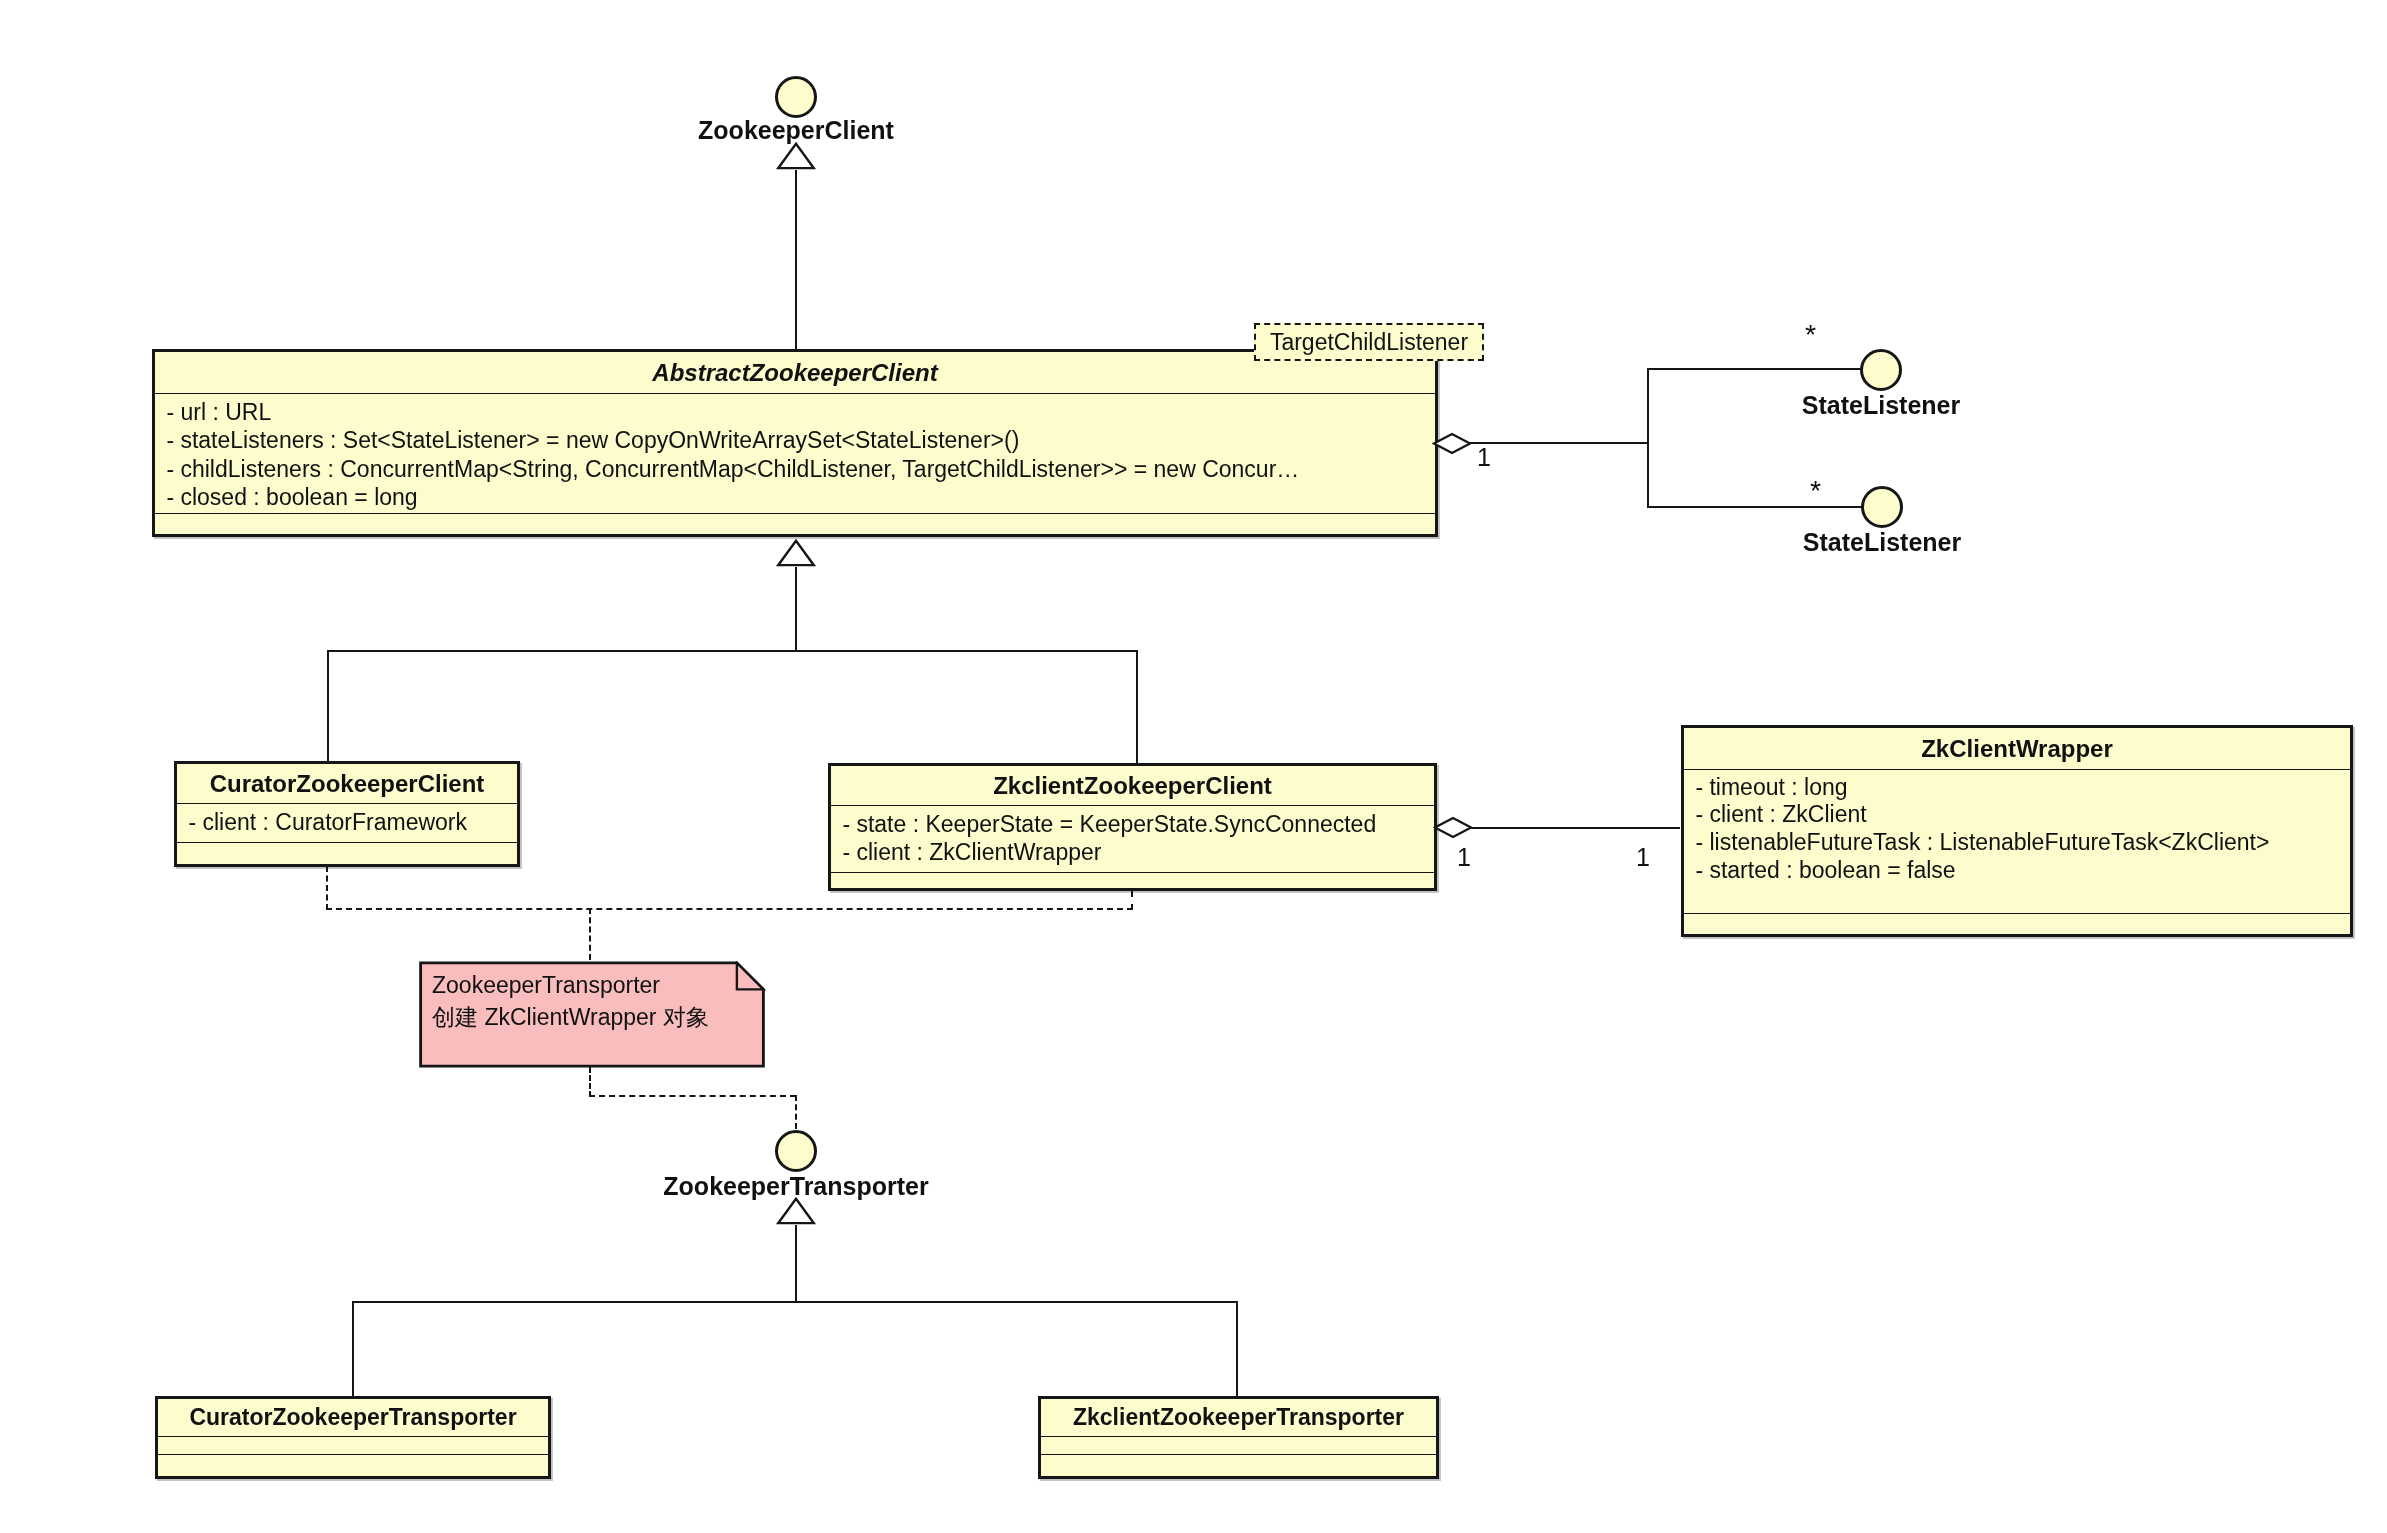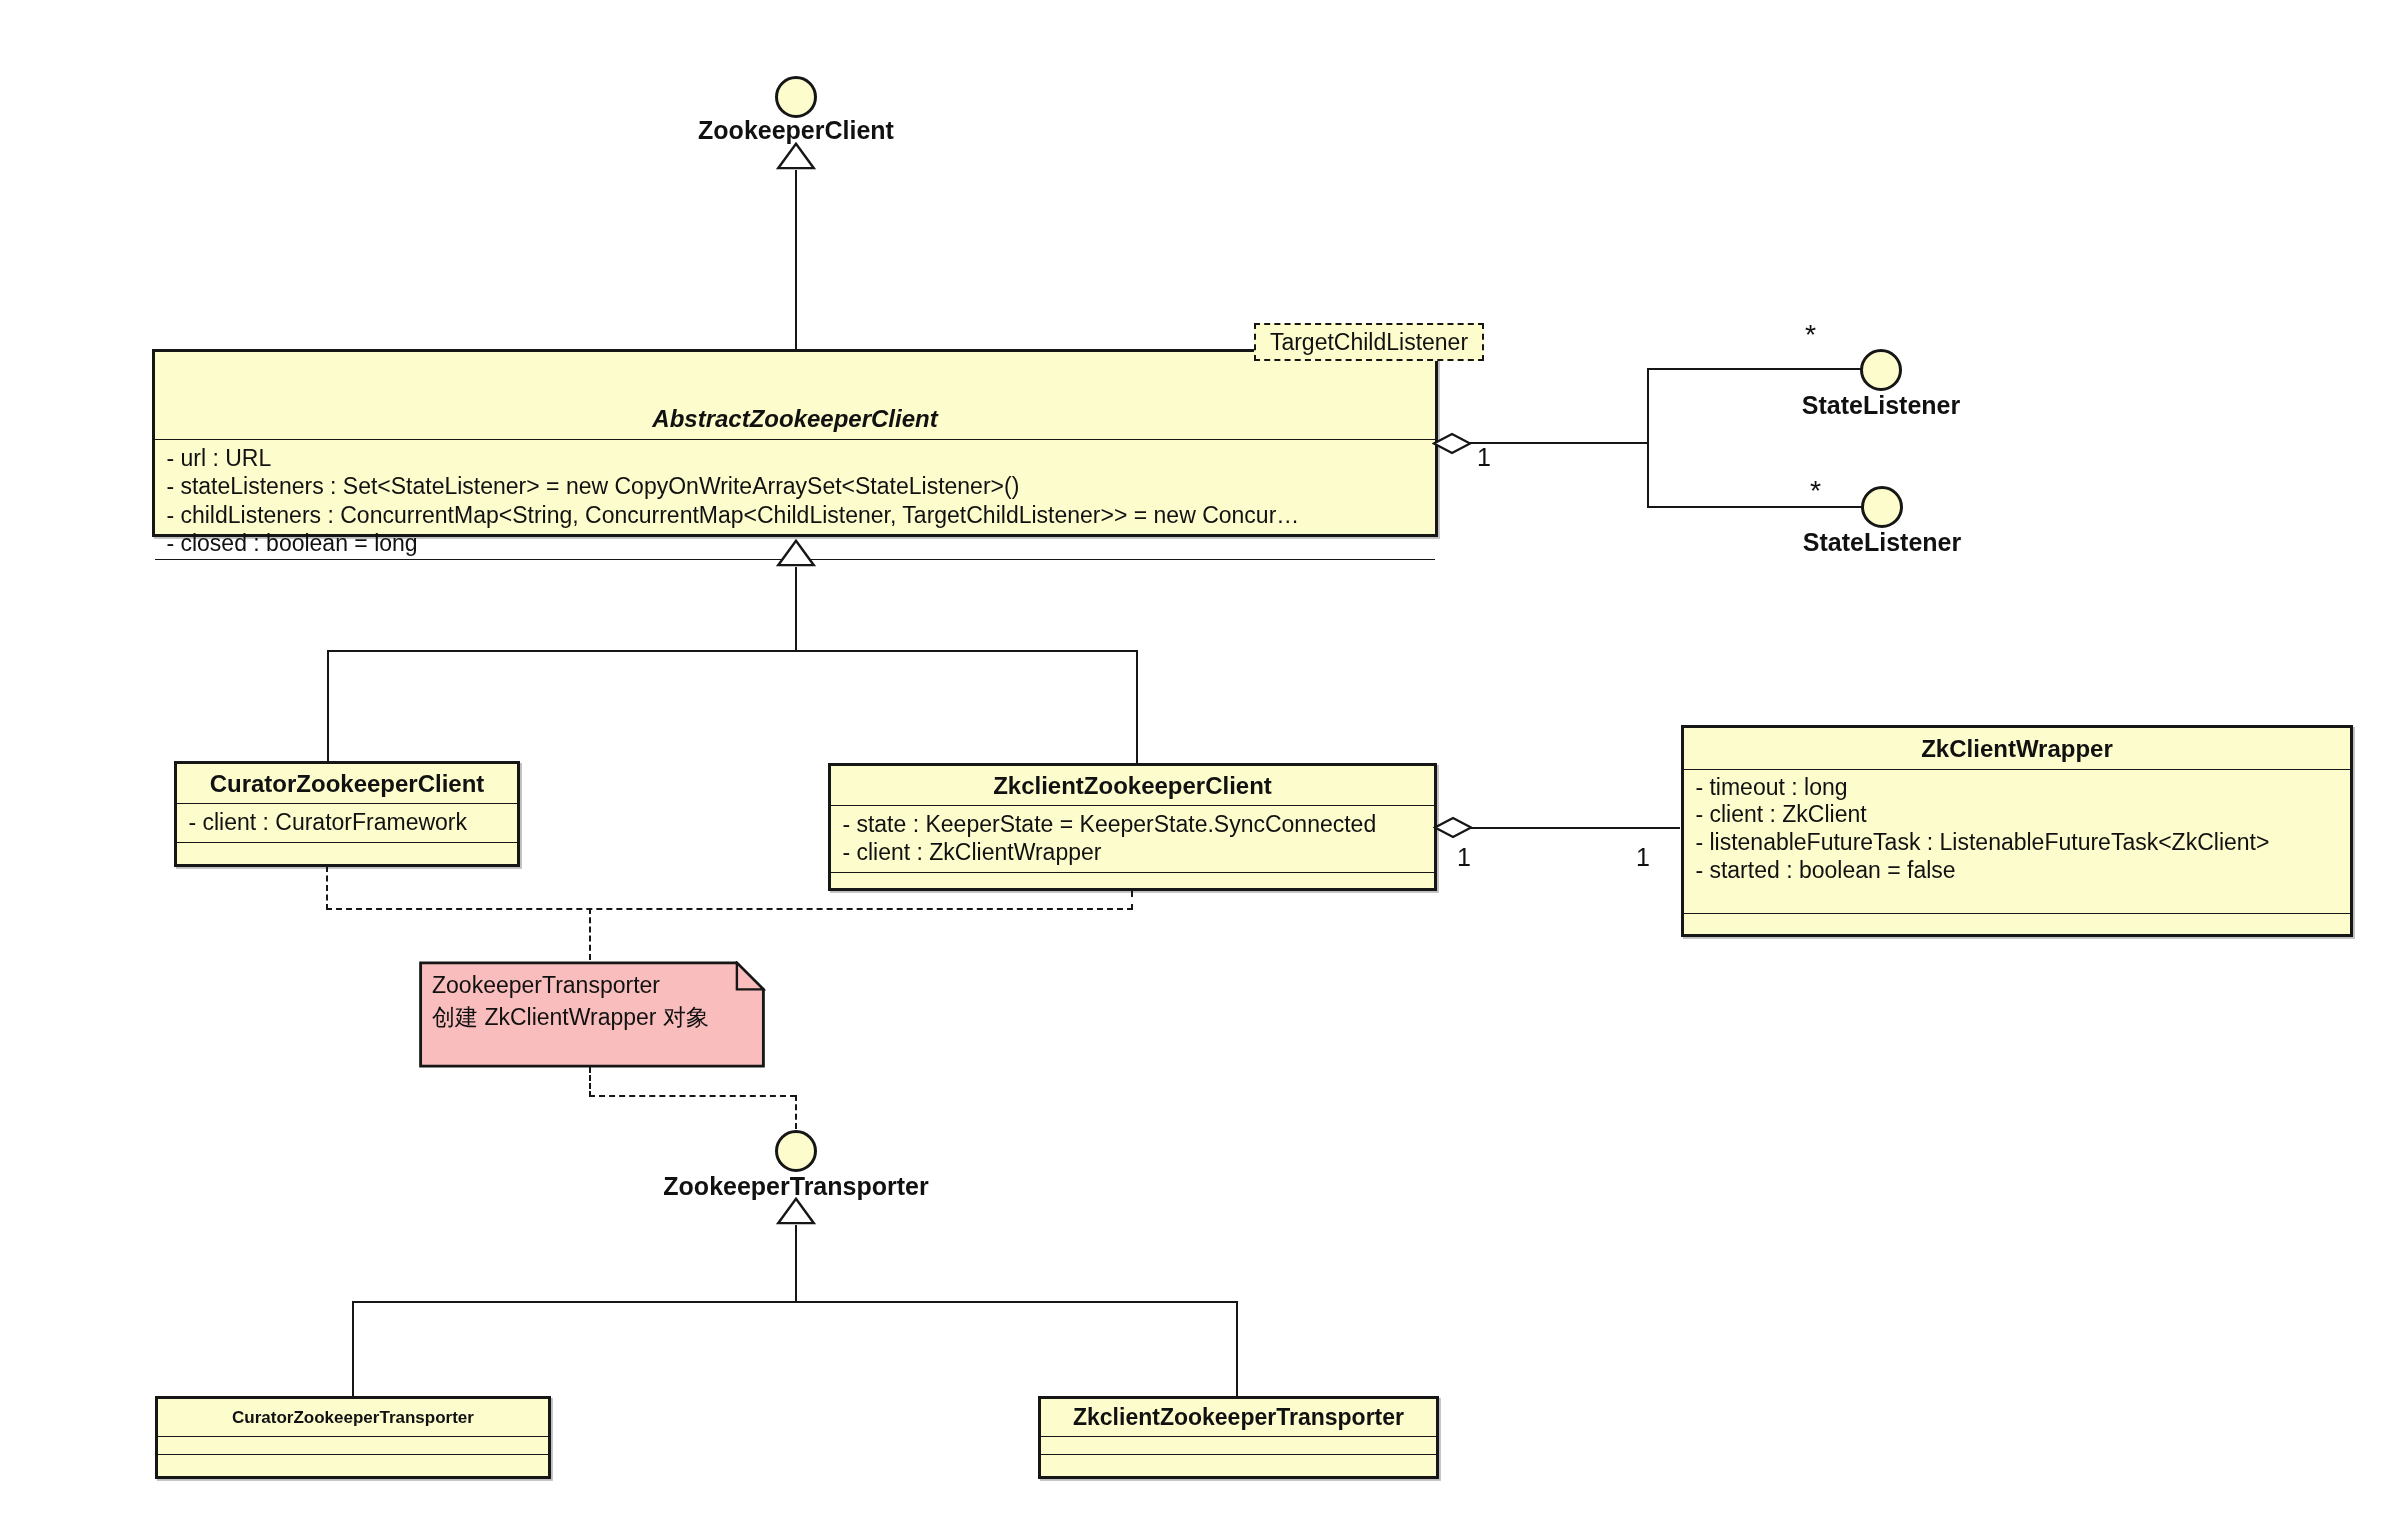--- a/index.html
+++ b/index.html
@@ -53,21 +53,21 @@
 
   <div class="iface-circle" style="left:775px;top:76px;"></div>
   <div class="iface-label" style="left:796px;top:116px;">ZookeeperClient</div>
 
   <svg class="shape" style="left:775px;top:141px;" width="42" height="30" viewBox="0 0 44 32">
     <polygon points="22,3 41,29 3,29" fill="#ffffff" stroke="#161616" stroke-width="2.5"></polygon>
   </svg>
   <div class="lv" style="left:795px;top:170px;height:181px;"></div>
 
   <div class="uml-class" style="left:152px;top:349px;width:1286px;height:188px;">
-    <div class="title italic" style="height:42px;margin-top:46px;">AbstractZookeeperClient</div>
+    <div class="title italic" style="height:42px;">AbstractZookeeperClient</div>
     <div class="attrs" style="height:120px;">
       <div class="attr">- url : URL</div>
       <div class="attr">- stateListeners : Set&lt;StateListener&gt; = new CopyOnWriteArraySet&lt;StateListener&gt;()</div>
       <div class="attr">- childListeners : ConcurrentMap&lt;String, ConcurrentMap&lt;ChildListener, TargetChildListener&gt;&gt; = new Concur…</div>
       <div class="attr">- closed : boolean = long</div>
     </div>
     <div class="methods"></div>
   </div>
 
   <div class="tag-box" style="left:1254px;top:323px;width:230px;height:38px;">TargetChildListener</div>
@@ -153,21 +153,21 @@
 
   <svg class="shape" style="left:775px;top:1196px;" width="42" height="30" viewBox="0 0 44 32">
     <polygon points="22,3 41,29 3,29" fill="#ffffff" stroke="#161616" stroke-width="2.5"></polygon>
   </svg>
   <div class="lv" style="left:795px;top:1225px;height:78px;"></div>
   <div class="lh" style="left:352px;top:1301px;width:886px;"></div>
   <div class="lv" style="left:352px;top:1301px;height:95px;"></div>
   <div class="lv" style="left:1236px;top:1301px;height:95px;"></div>
 
   <div class="uml-class" style="left:155px;top:1396px;width:396px;height:83px;">
-    <div class="title" style="height:38px;font-size:17px;">CuratorZookeeperTransporter</div>
+    <div class="title" style="height:38px;font-size:23px;">CuratorZookeeperTransporter</div>
     <div class="attrs" style="height:18px;padding:0;"></div>
     <div class="methods"></div>
   </div>
 
   <div class="uml-class" style="left:1038px;top:1396px;width:401px;height:83px;">
     <div class="title" style="height:38px;font-size:23px;">ZkclientZookeeperTransporter</div>
     <div class="attrs" style="height:18px;padding:0;"></div>
     <div class="methods"></div>
   </div>
 

